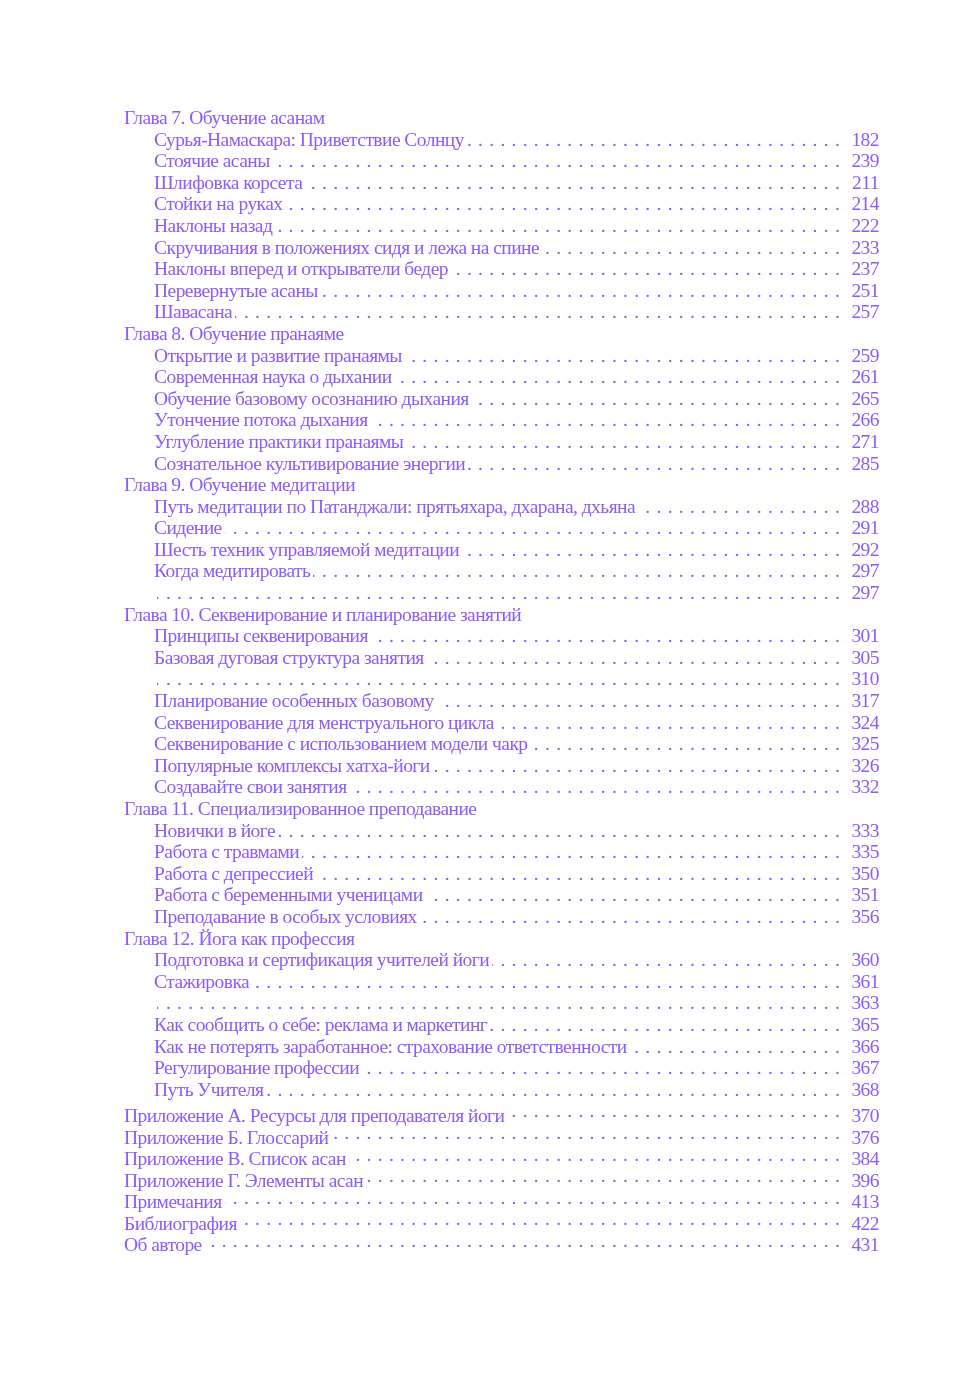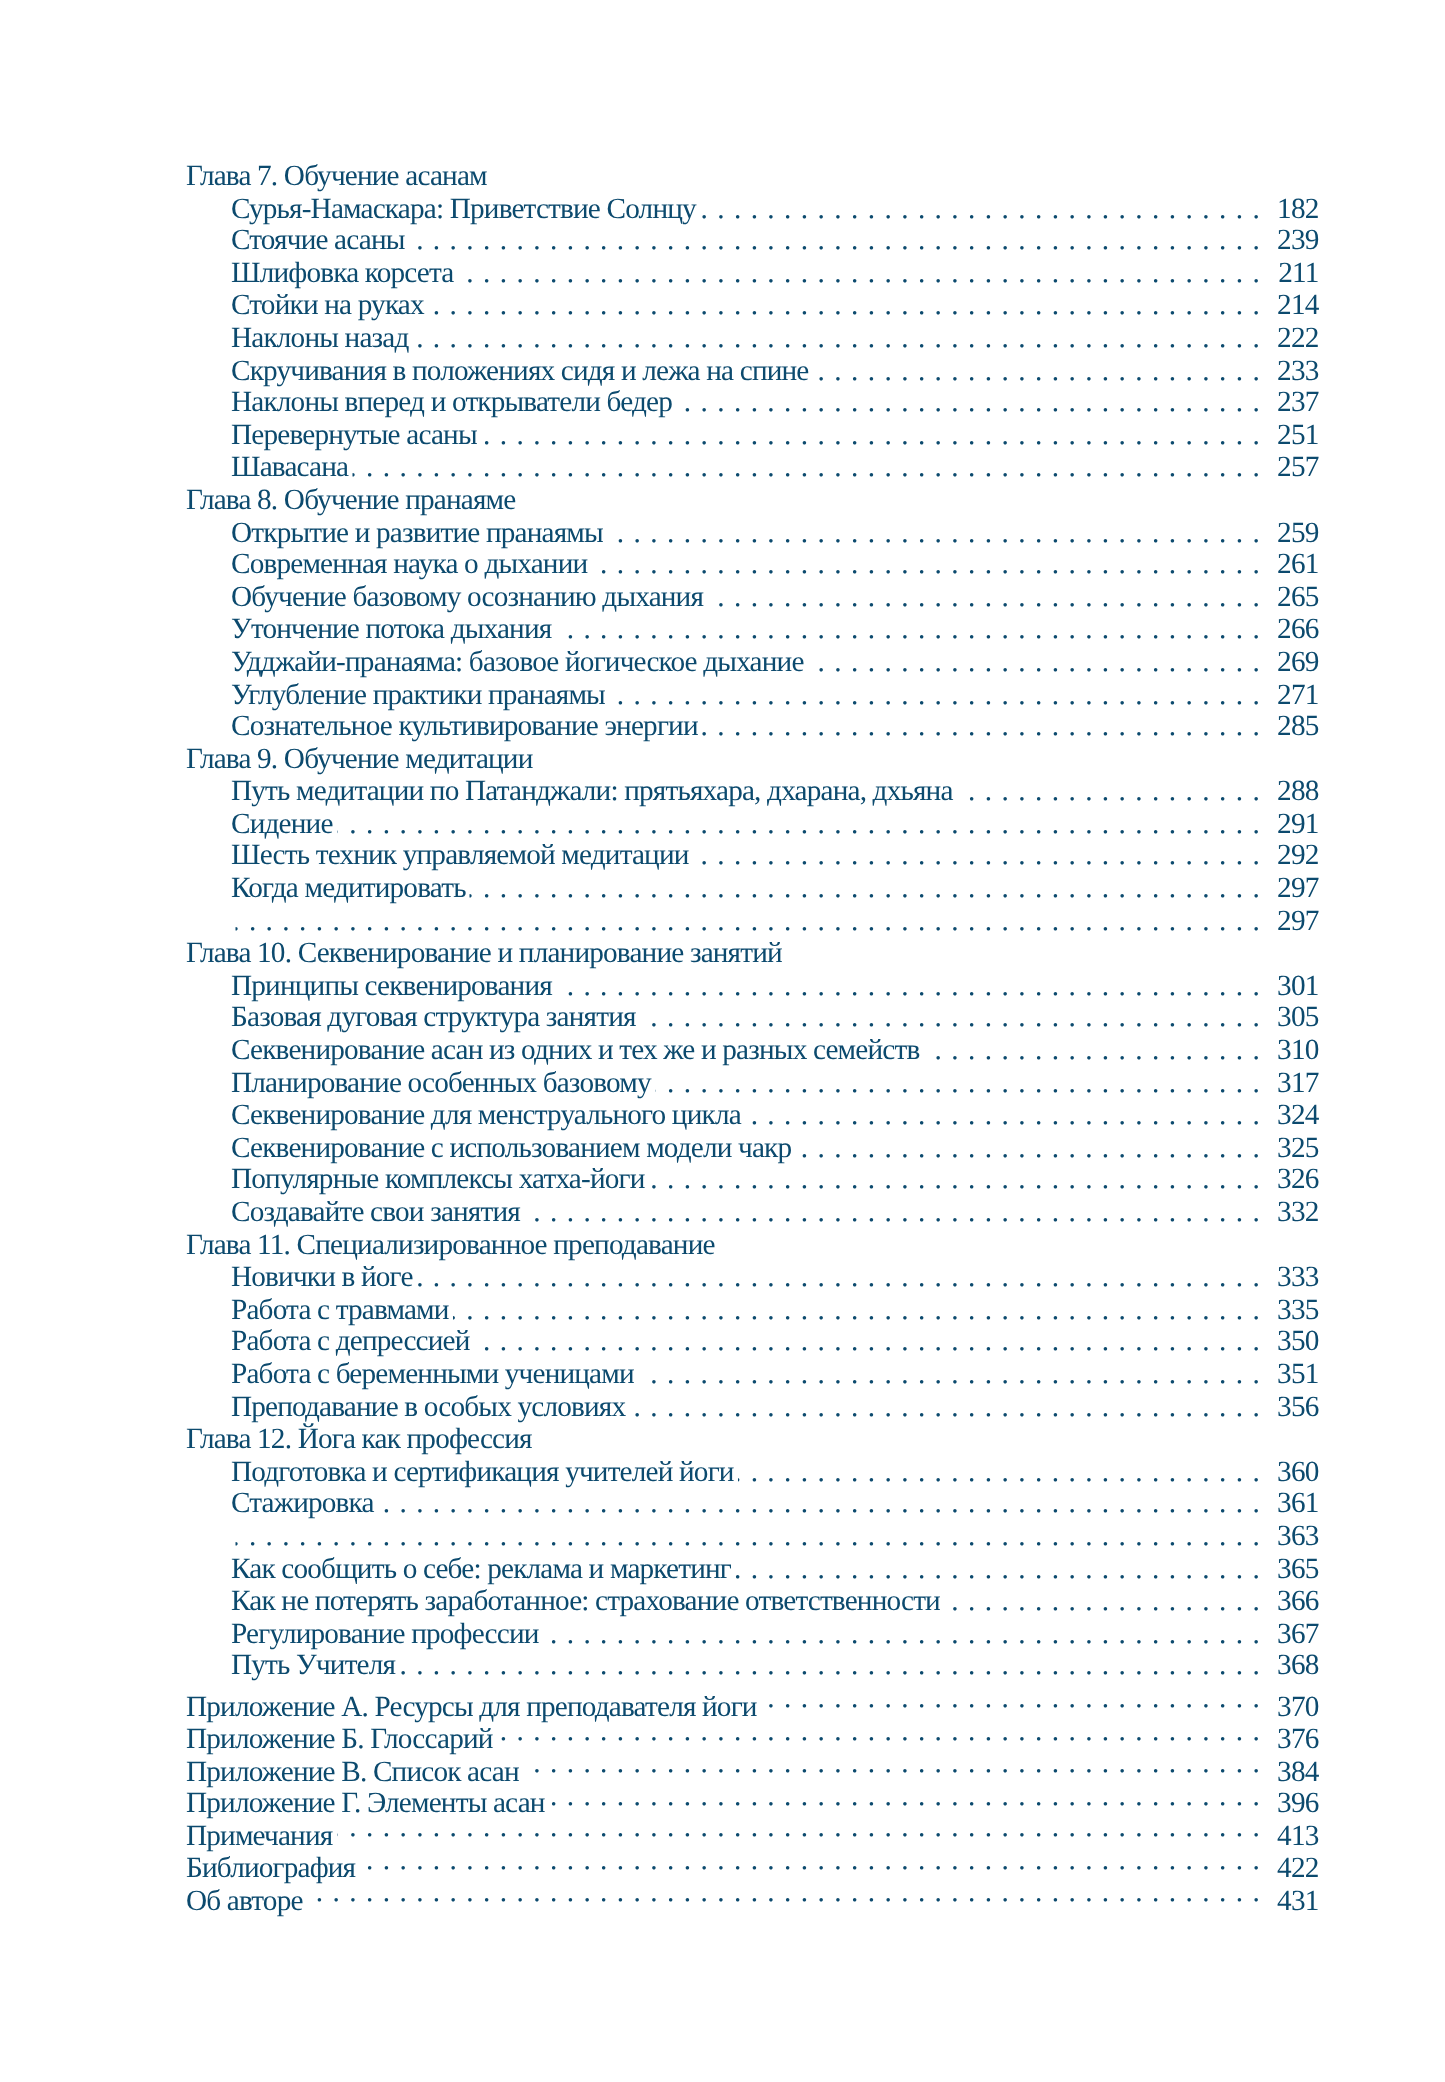--- a/index.html
+++ b/index.html
@@ -1,19 +1,19 @@
 <!DOCTYPE html>
 <html><head>
 <meta charset="utf-8">
 <style>
   html, body { margin: 0; padding: 0; background: #ffffff; }
   body { width: 963px; height: 1388px; position: relative; overflow: hidden; }
   .page {
     position: absolute; left: 0; top: 0; width: 810px; height: 1388px; background: #ffffff;
-    color: #0c4a6e;
+    color: #8b5cf6;
     font-family: "Liberation Serif", "DejaVu Serif", serif;
   }
   .toc { position: absolute; left: 124px; top: 107px; width: 755px; }
   .row {
     display: flex; align-items: baseline;
     height: 21.6px; line-height: 21.6px;
     font-size: 19.5px; letter-spacing: -0.55px;
     white-space: nowrap;
   }
   .row.chapter { padding-left: 0; }
@@ -105,25 +105,20 @@
           <span class="title">Обучение базовому осознанию дыхания</span>
           <span class="leader"></span>
           <span class="page-num">265</span>
         </div>
         <div class="row sub">
           <span class="title">Утончение потока дыхания</span>
           <span class="leader"></span>
           <span class="page-num">266</span>
         </div>
         <div class="row sub">
-          <span class="title">Удджайи-пранаяма: базовое йогическое дыхание</span>
-          <span class="leader"></span>
-          <span class="page-num">269</span>
-        </div>
-        <div class="row sub">
           <span class="title">Углубление практики пранаямы</span>
           <span class="leader"></span>
           <span class="page-num">271</span>
         </div>
         <div class="row sub">
           <span class="title">Сознательное культивирование энергии</span>
           <span class="leader"></span>
           <span class="page-num">285</span>
         </div>
       </div>
@@ -164,21 +159,20 @@
           <span class="title">Принципы секвенирования</span>
           <span class="leader"></span>
           <span class="page-num">301</span>
         </div>
         <div class="row sub">
           <span class="title">Базовая дуговая структура занятия</span>
           <span class="leader"></span>
           <span class="page-num">305</span>
         </div>
         <div class="row sub">
-          <span class="title">Секвенирование асан из одних и тех же и разных семейств</span>
           <span class="leader"></span>
           <span class="page-num">310</span>
         </div>
         <div class="row sub">
           <span class="title">Планирование особенных базовому</span>
           <span class="leader"></span>
           <span class="page-num">317</span>
         </div>
         <div class="row sub">
           <span class="title">Секвенирование для менструального цикла</span>

